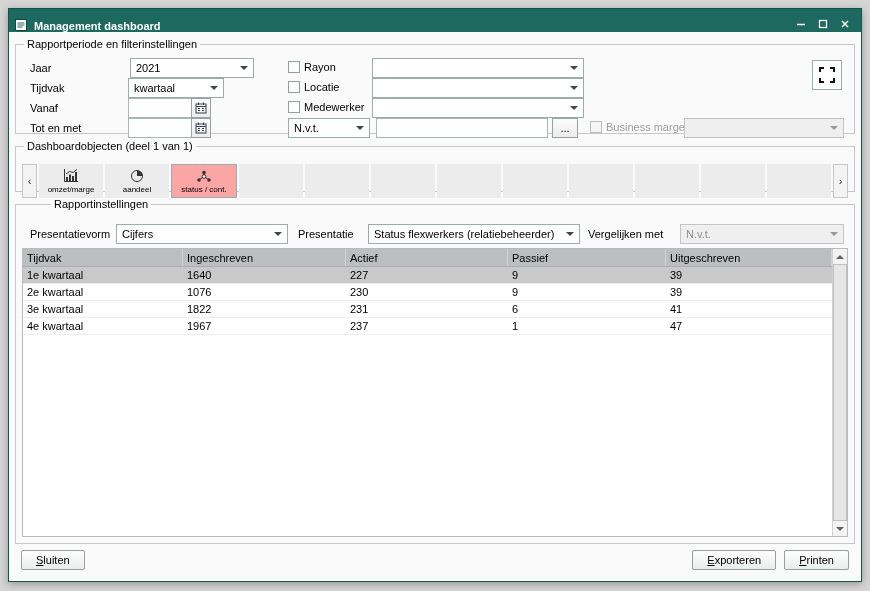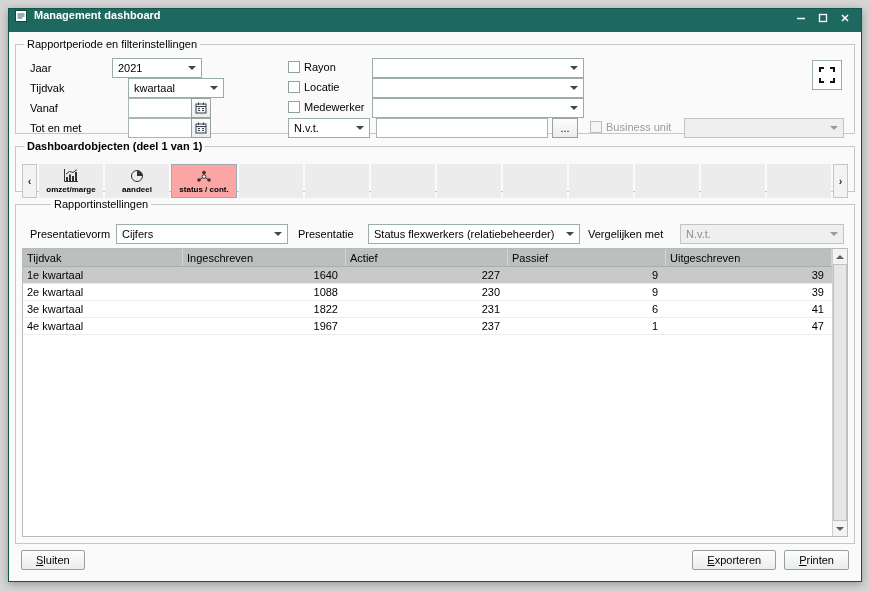--- a/index.html
+++ b/index.html
@@ -12,33 +12,33 @@
     position: relative;
   }
   .window {
     position: absolute; left: 8px; top: 8px; width: 854px; height: 574px;
     background: #fafafa; border: 1px solid #14554b;
     box-shadow: 0 2px 8px rgba(0,0,0,.3);
     overflow: hidden;
   }
   .titlebar {
     height: 23px; background: #1e695f; color: #fff;
-    display: flex; align-items: flex-start; padding: 0 5px;
+    display: flex; align-items: flex-end; padding: 0 5px;
   }
   .titlebar .app-icon { width: 14px; height: 14px; display: flex; align-items: center; justify-content: center; }
   .titlebar .t-title { font-weight: bold; font-size: 11px; margin-left: 6px; flex: 1; }
   .tb-btn { width: 22px; height: 17px; display: flex; align-items: center; justify-content: center; cursor: default; }
 
   fieldset {
     position: relative; border: 1px solid #c4c8c8; margin: 6px 6px 0 6px;
     background: transparent;
   }
   legend { font-size: 11px; margin-left: 8px; padding: 0 3px; color: #000; }
   #g1 { height: 96px; }
-  #g2 { height: 52px; font-weight: bold; }
+  #g2 { height: 52px; }
   #g3 { height: 346px; padding-left: 27px; }
 
   .lbl { position: absolute; font-size: 11px; white-space: nowrap; }
 
   .sel {
     position: absolute; height: 20px; background: #fff;
     border: 1px solid #9cacac; display: flex; align-items: center;
     padding: 0 16px 0 5px; font-size: 11px; white-space: nowrap; overflow: hidden;
   }
   .sel .chev {
@@ -94,21 +94,21 @@
   .table {
     position: absolute; left: 6px; right: 6px; top: 38px; bottom: 6px;
     background: #fff; border: 1px solid #b7bbbb; display: flex;
   }
   .table-main { flex: 1; overflow: hidden; display: flex; flex-direction: column; }
   .t-head { display: flex; height: 18px; background: #bcbfbf; border-bottom: 1px solid #a9adad; flex: none; }
   .t-head .cell { line-height: 18px; padding: 0 4px; border-right: 1px solid #d2d5d5; overflow: hidden; white-space: nowrap; }
   .t-row { display: flex; height: 17px; border-bottom: 1px solid #ededed; background: #fff; }
   .t-row.selected { background: #c9c9c9; }
   .t-row .cell { line-height: 17px; padding: 0 4px; overflow: hidden; white-space: nowrap; }
-  .cell.num { text-align: right; padding-right: 8px; }
+  .cell.num { text-align: left; padding-right: 8px; }
   .c0 { width: 160px; } .c1 { width: 163px; } .c2 { width: 162px; } .c3 { width: 158px; } .c4 { flex: 1; }
 
   .scrollbar { width: 15px; background: #f3f3f3; border-left: 1px solid #cfcfcf; display: flex; flex-direction: column; }
   .sb-btn { height: 15px; display: flex; align-items: center; justify-content: center; background: #f3f3f3; }
   .sb-arrow-up { width: 0; height: 0; border-left: 4px solid transparent; border-right: 4px solid transparent; border-bottom: 4px solid #606060; }
   .sb-arrow-down { width: 0; height: 0; border-left: 4px solid transparent; border-right: 4px solid transparent; border-top: 4px solid #606060; }
   .sb-thumb { flex: 1; margin: 0; background: #e6e6e6; border: 1px solid #c2c2c2; }
 
   .footer { position: absolute; left: 12px; right: 12px; bottom: 11px; display: flex; gap: 8px; align-items: center; }
   .spacer { flex: 1; }
@@ -145,21 +145,21 @@
       <svg width="10" height="10" viewBox="0 0 10 10">
           <path d="M2 2l6 6M8 2L2 8" stroke="#fff" stroke-width="1.5"></path>
         </svg>
     </span>
   </div>
 
   <fieldset id="g1">
     <legend>Rapportperiode en filterinstellingen</legend>
 
     <span class="lbl" style="left:14px;top:12px">Jaar</span>
-    <div class="sel" style="left:96px;top:8px;width:90px">
+    <div class="sel" style="left:114px;top:8px;width:124px">
       <span>2021</span>
       <span class="chev"></span>
     </div>
 
     <span class="lbl" style="left:14px;top:32px">Tijdvak</span>
     <div class="sel" style="left:112px;top:28px;width:96px">
       <span>kwartaal</span>
       <span class="chev"></span>
     </div>
 
@@ -220,21 +220,21 @@
       <span>N.v.t.</span>
       <span class="chev"></span>
     </div>
     <div class="txt" style="left:360px;top:68px;width:172px">
       <input value="" style="">
     </div>
     <div class="mini-btn" style="left:536px;top:68px;width:26px">...</div>
 
     <div class="chk disabled" style="left:574px;top:71px">
       <span class="box"></span>
-      <span>Business unit</span>
+      <span>Business marge</span>
     </div>
     <div class="sel disabled" style="left:668px;top:68px;width:160px">
       <span></span>
       <span class="chev"></span>
     </div>
 
     <div class="expand-btn">
       <svg width="18" height="18" viewBox="0 0 18 18" fill="none" stroke="#111" stroke-width="2">
           <path d="M2 6V2h4M12 2h4v4M16 12v4h-4M6 16H2v-4"></path>
         </svg>
@@ -329,21 +329,21 @@
         <div>
             <div class="t-row selected">
               <div class="cell c0">1e kwartaal</div>
               <div class="cell c1 num">1640</div>
               <div class="cell c2 num">227</div>
               <div class="cell c3 num">9</div>
               <div class="cell c4 num">39</div>
             </div>
             <div class="t-row">
               <div class="cell c0">2e kwartaal</div>
-              <div class="cell c1 num">1088</div>
+              <div class="cell c1 num">1076</div>
               <div class="cell c2 num">230</div>
               <div class="cell c3 num">9</div>
               <div class="cell c4 num">39</div>
             </div>
             <div class="t-row">
               <div class="cell c0">3e kwartaal</div>
               <div class="cell c1 num">1822</div>
               <div class="cell c2 num">231</div>
               <div class="cell c3 num">6</div>
               <div class="cell c4 num">41</div>

